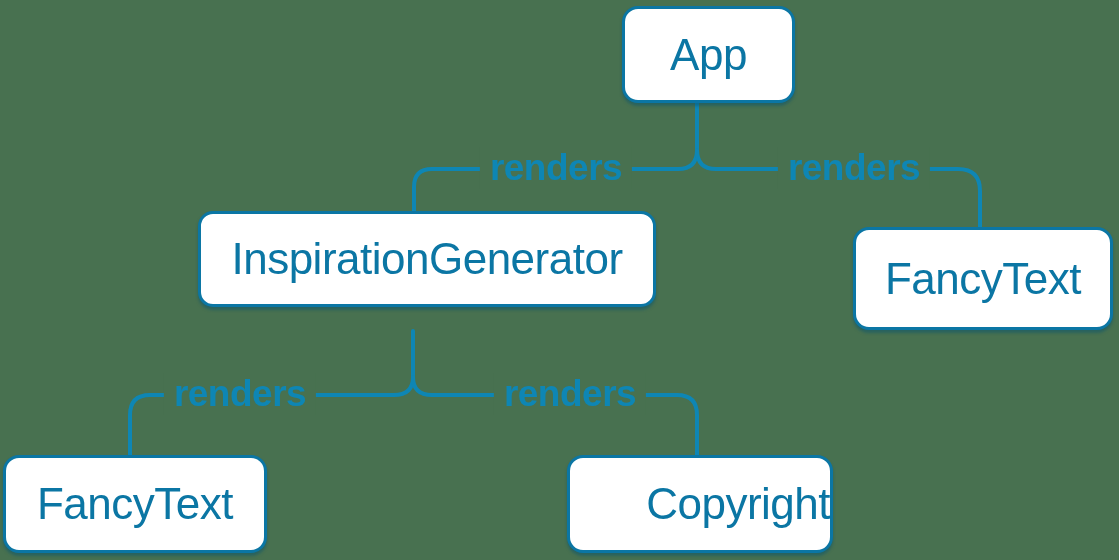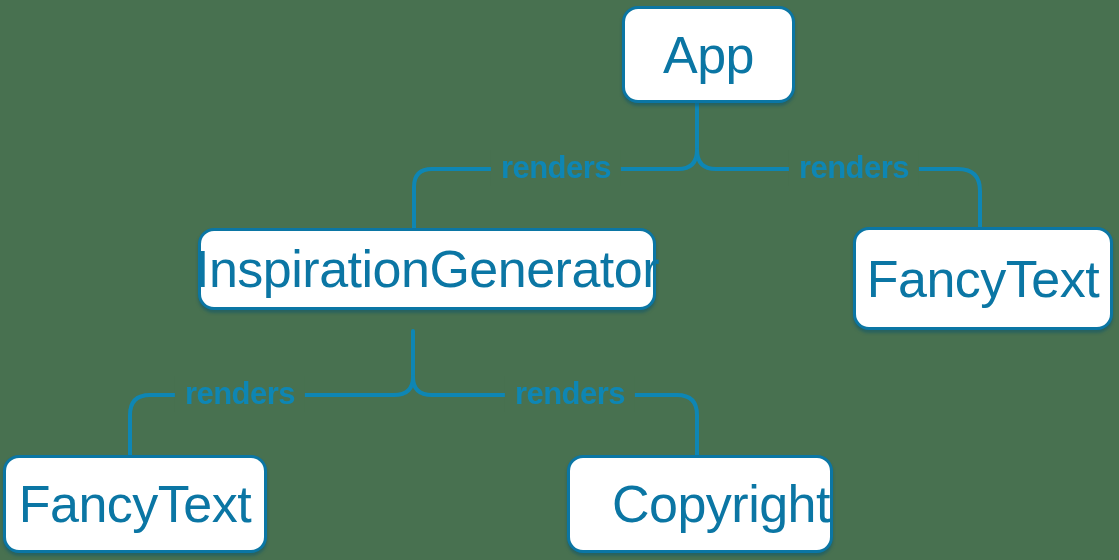--- a/index.html
+++ b/index.html
@@ -38,38 +38,38 @@
     position: absolute;
     z-index: 3;
     display: flex;
     align-items: center;
     justify-content: center;
     background: var(--node-bg);
     border: 3.5px solid var(--node-border);
     border-radius: 16px;
     box-shadow: 0 3px 3px var(--node-shadow);
     color: var(--node-text);
-    font-size: 52px;
+    font-size: 44px;
     font-weight: 500;
     letter-spacing: -0.5px;
     white-space: nowrap;
   }
   .node-app            { left: 622px; top: 6px;   width: 173px; height: 97px; }
-  .node-ig             { left: 198px; top: 228px; width: 458px; height: 82px; }
+  .node-ig             { left: 198px; top: 211px; width: 458px; height: 96px; border-radius: 15px; }
   .node-fancy-top      { left: 853px; top: 227px; width: 260px; height: 103px; }
   .node-fancy-bottom   { left: 3px;   top: 455px; width: 264px; height: 98px; }
   .node-copyright      { left: 567px; top: 455px; width: 266px; height: 98px; justify-content: flex-end; }
   .edge-label {
     position: absolute;
     z-index: 2;
     transform: translate(-50%, -50%);
     background: var(--canvas-bg);
     padding: 0 10px;
     color: var(--edge-label);
-    font-size: 31px;
+    font-size: 37px;
     font-weight: 600;
     letter-spacing: -0.5px;
     white-space: nowrap;
   }
   .edge-label-1 { left: 556px; top: 168px; }
   .edge-label-2 { left: 854px; top: 168px; }
   .edge-label-3 { left: 240px; top: 394px; }
   .edge-label-4 { left: 570px; top: 394px; }
 </style>
 </head>

